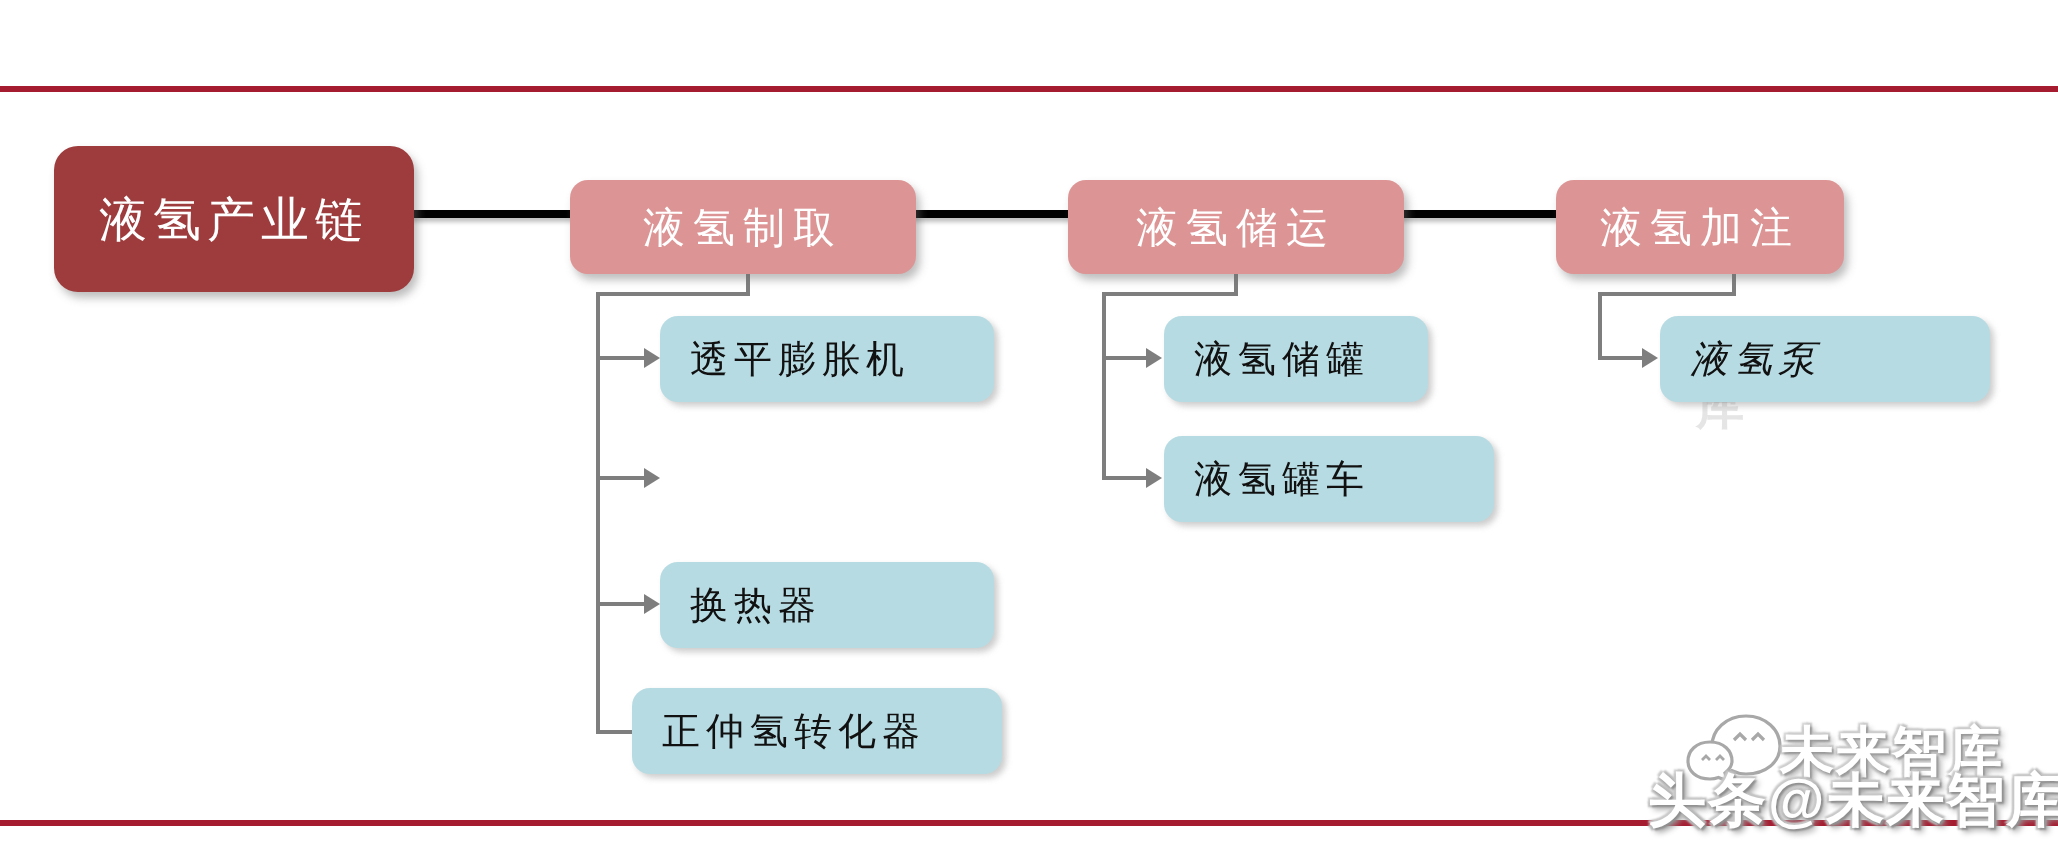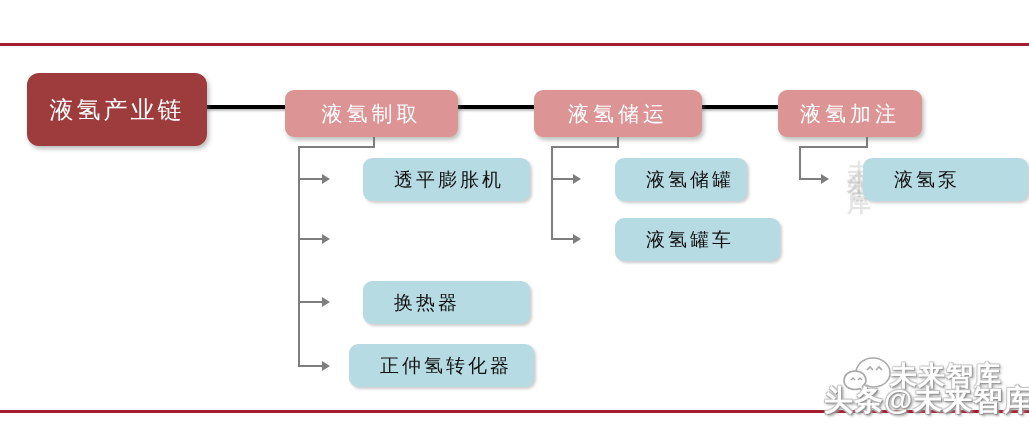--- a/index.html
+++ b/index.html
@@ -26,23 +26,22 @@
   }
   .stage{
     top:90px;height:47px;background:#DD9494;color:#fff;
     font-size:21px;letter-spacing:4px;
   }
   .stage.s0{left:285px;width:173px;}
   .stage.s1{left:534px;width:168px;}
   .stage.s2{left:778px;width:144px;}
   .leaf{
     background:#B7DBE3;color:#111;font-size:19px;letter-spacing:3px;
-    justify-content:flex-start;padding-left:31px;height:43px;
+    justify-content:flex-start;padding-left:15px;height:43px;
     box-shadow:2px 2px 3px rgba(130,130,130,0.4);
-    margin-left:33px;
   }
   .blackline{position:absolute;background:#000;z-index:1;box-shadow:0 2px 2px rgba(0,0,0,0.25);}
   .gline{position:absolute;background:#7E7E7E;z-index:1;}
   .ahead{
     position:absolute;width:0;height:0;z-index:1;
     border-top:5px solid transparent;border-bottom:5px solid transparent;
     border-left:8px solid #7E7E7E;
   }
   .wm-text{
     position:absolute;color:#fff;font-weight:bold;z-index:3;
@@ -99,21 +98,21 @@
 
   <div class="box leaf" style="left:582px;top:158px;width:132px;">液氢储罐</div>
   <div class="box leaf" style="left:582px;top:218px;width:165px;">液氢罐车</div>
 
   <div class="gline" style="left:866px;top:137px;width:2px;height:11px;"></div>
   <div class="gline" style="left:799px;top:146px;width:69px;height:2px;"></div>
   <div class="gline" style="left:799px;top:146px;width:2px;height:34px;"></div>
   <div class="gline" style="left:801px;top:178px;width:20px;height:2px;"></div>
   <div class="ahead" style="left:821px;top:174px;"></div>
 
-  <div class="box leaf" style="left:830px;top:158px;width:165px;">液氢泵</div>
+  <div class="box leaf" style="left:830px;top:158px;width:165px;font-style:italic;">液氢泵</div>
 
   <div class="wm-vert">未来智库</div>
 
   <span class="wm-logo">
     <svg width="48" height="42" viewBox="0 0 48 42">
       <path d="M30 2 C40 2 47 9 47 17 C47 25 40 31 30 31 C27 31 25 30.3 23 29.3 L17 32 L19 26.5 C15 24 13 21 13 17 C13 9 20 2 30 2 Z" fill="#ffffff" stroke="#a8a8a8" stroke-width="1.6"></path>
       <path d="M24 14 l3 -3 l3 3" fill="none" stroke="#a8a8a8" stroke-width="1.6"></path>
       <path d="M33 14 l3 -3 l3 3" fill="none" stroke="#a8a8a8" stroke-width="1.6"></path>
       <path d="M12 15 C5 15 1 19.5 1 24.5 C1 29.5 5 33.5 12 33.5 C13.5 33.5 15 33.2 16.2 32.7 L21 34.5 L19.5 30.5 C21.8 28.7 23 26.7 23 24.5 C23 19.5 19 15 12 15 Z" fill="#ffffff" stroke="#a8a8a8" stroke-width="1.6"></path>
       <path d="M8 24 l2 -2 l2 2" fill="none" stroke="#a8a8a8" stroke-width="1.4"></path>

